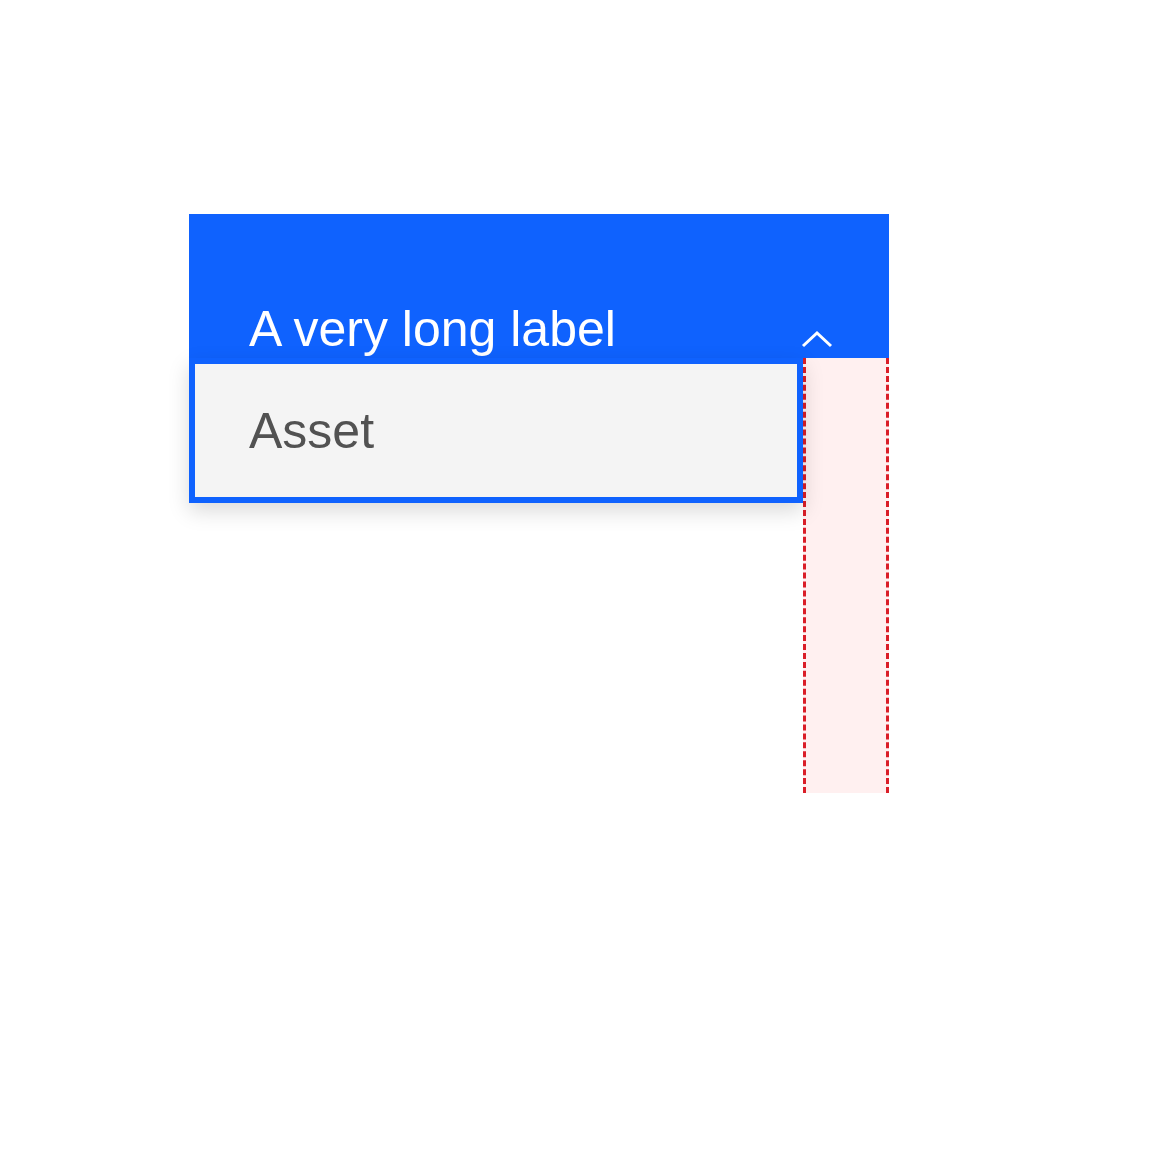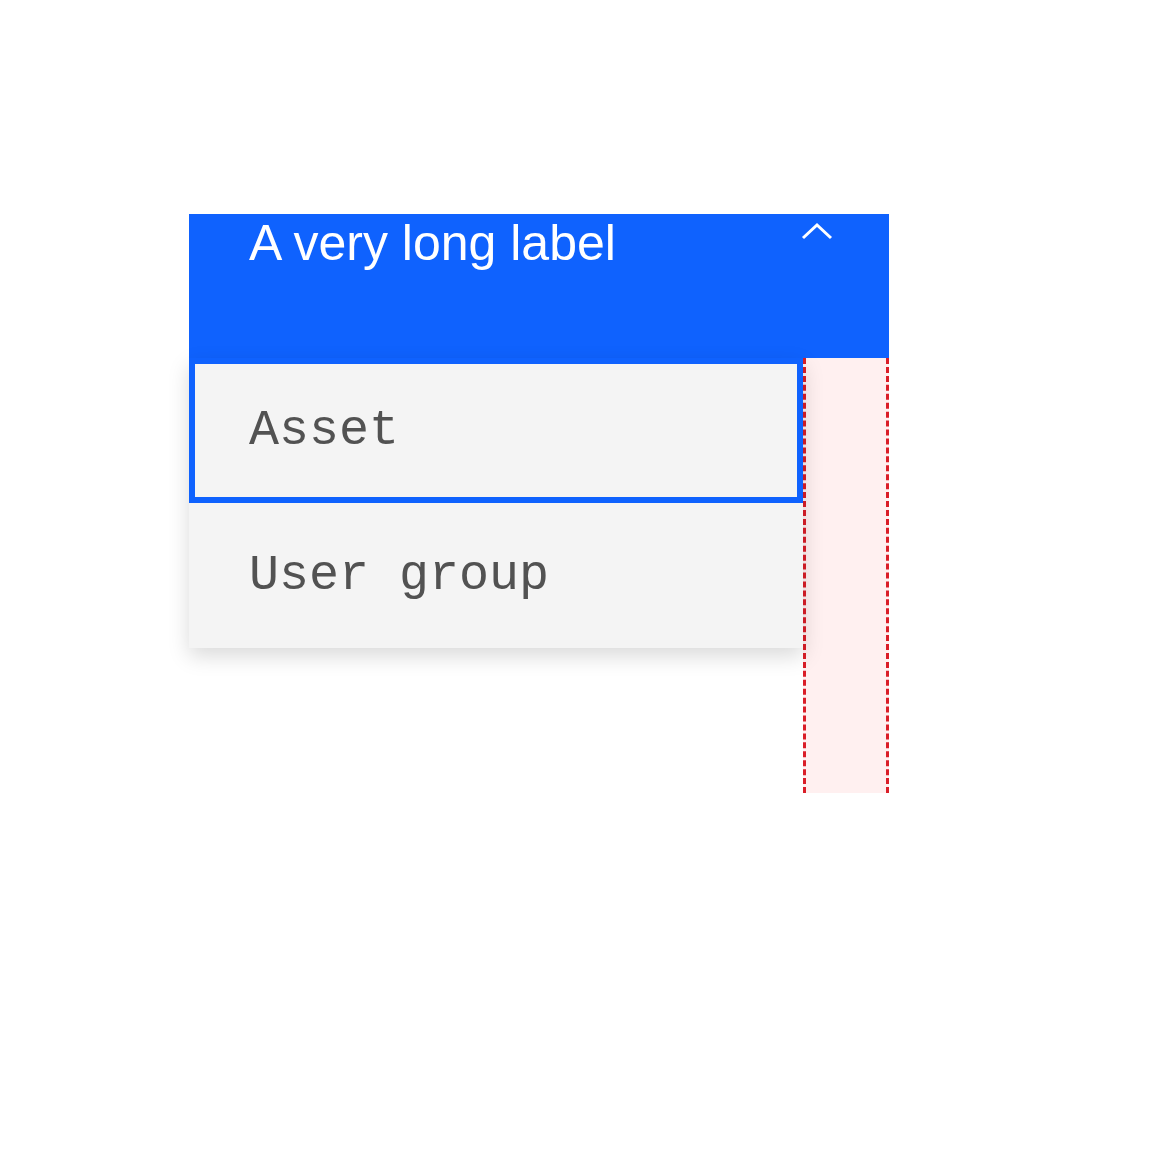--- a/index.html
+++ b/index.html
@@ -18,21 +18,21 @@
       position: absolute;
       left: 189px;
       top: 214px;
       width: 700px;
     }
     .dropdown-header {
       background: #0f62fe;
       color: #ffffff;
       height: 144px;
       display: flex;
-      align-items: flex-start;
+      align-items: flex-end;
       justify-content: space-between;
       padding: 0 54px 0 60px;
       font-size: 50px;
       font-weight: 400;
       cursor: pointer;
     }
     .chevron-icon {
       width: 36px;
       height: 36px;
       display: flex;
@@ -67,39 +67,35 @@
       left: 614px;
       top: 0;
       width: 86px;
       height: 435px;
       background: #fff0f0;
       border-left: 3px dashed #da1e28;
       border-right: 3px dashed #da1e28;
     }
     .dropdown-body {
       position: relative;
-      font-family: Liberation Mono, monospace;
     }
   </style>
 </head>
 <body>
 
 <div class="dropdown-container">
   <div class="dropdown-header">
     <span>A very long label</span>
     <span class="chevron-icon">
       <svg viewBox="0 0 32 20" fill="none" stroke="#ffffff" stroke-width="3">
         <polyline points="2,16 16,3 30,16"></polyline>
       </svg>
     </span>
   </div>
   <div class="dropdown-body">
     <div class="overflow-indicator"></div>
     <div class="dropdown-menu">
       <div class="menu-item focused">
         <span>Asset</span>
       </div>
-      <div class="menu-item">
-        <span>User group</span>
-      </div>
     </div>
   </div>
 </div>
 
 </body></html>

